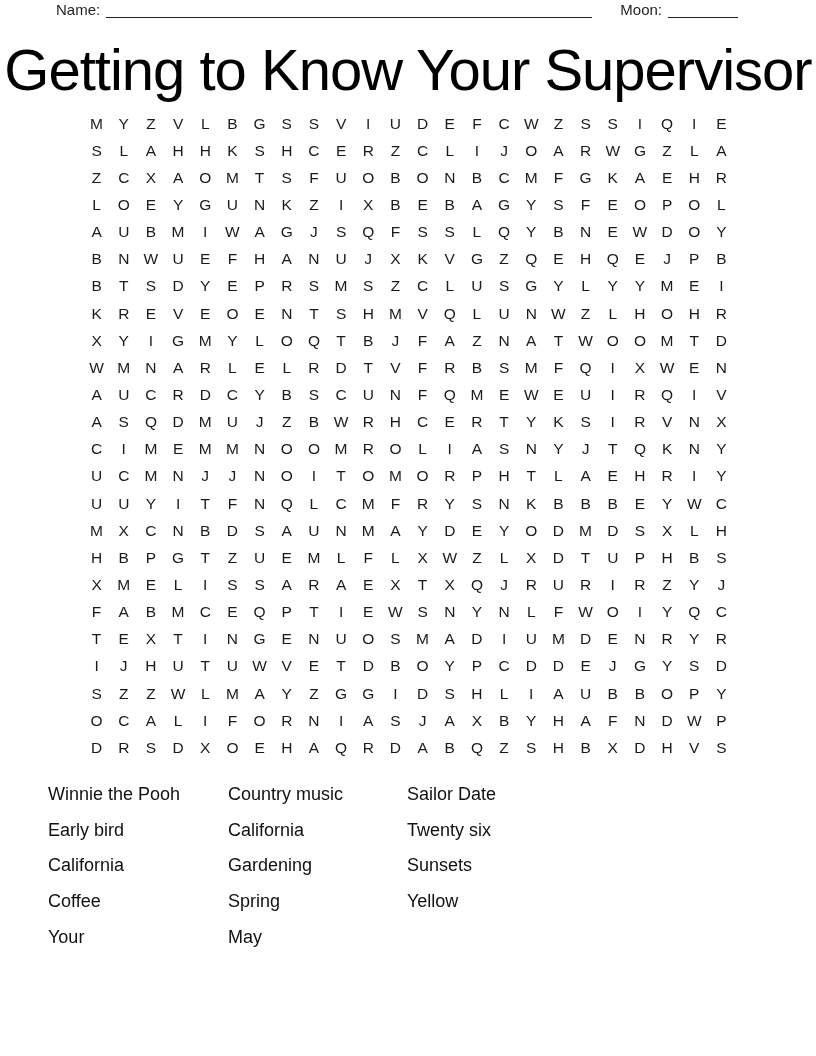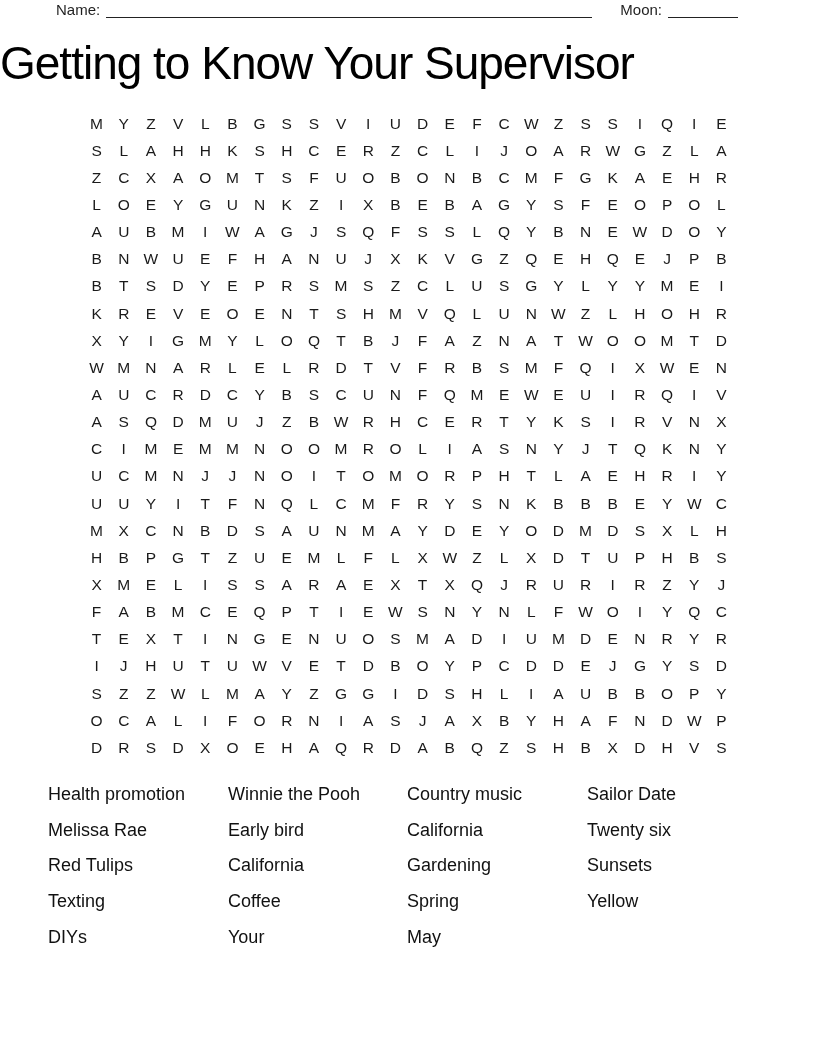--- a/index.html
+++ b/index.html
@@ -27,22 +27,22 @@
     border-bottom: 1.6px solid #222;
     height: 15px;
   }
   .name-line { flex: 1 1 auto; margin-left: 6px; margin-right: 28px; }
   .date-line { width: 70px; margin-left: 6px; }
 
   
   .page-title {
     position: absolute;
     top: 36px; left: 0; right: 0;
-    text-align: left;
-    font-size: 46px;
+    text-align: center;
+    font-size: 58px;
     font-weight: 400;
     letter-spacing: -1px;
     color: #000000;
   }
 
   
   .ws-grid {
     position: absolute;
     top: 110px; left: 83px;
     width: 652px;
@@ -659,27 +659,20 @@
     <span class="cell">H</span>
     <span class="cell">B</span>
     <span class="cell">X</span>
     <span class="cell">D</span>
     <span class="cell">H</span>
     <span class="cell">V</span>
     <span class="cell">S</span>
   </div>
 
 <div class="word-list">
-  <div class="word-col">
-      <div class="word">Health promotion</div>
-      <div class="word">Melissa Rae</div>
-      <div class="word">Red Tulips</div>
-      <div class="word">Texting</div>
-      <div class="word">DIYs</div>
-    </div>
   <div class="word-col">
       <div class="word">Winnie the Pooh</div>
       <div class="word">Early bird</div>
       <div class="word">California</div>
       <div class="word">Coffee</div>
       <div class="word">Your</div>
     </div>
   <div class="word-col">
       <div class="word">Country music</div>
       <div class="word">California</div>

